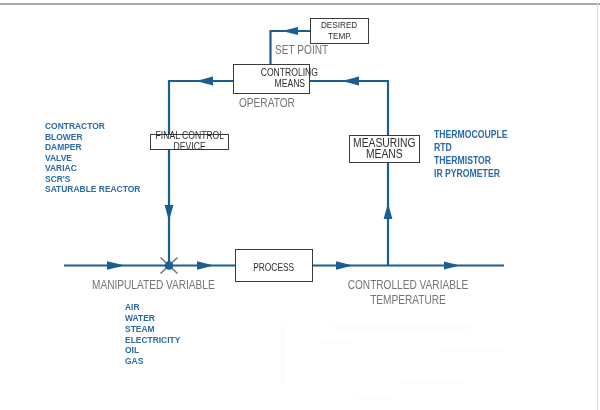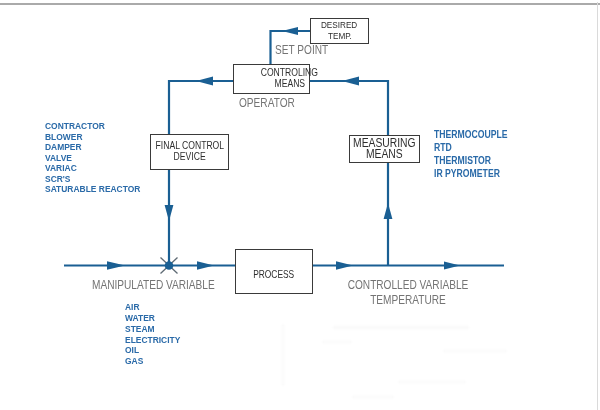--- a/index.html
+++ b/index.html
@@ -16,24 +16,24 @@
   .xmark { stroke:var(--xmark-gray,#5f6b75); stroke-width:1.3px; fill:none; }
   .xdot  { fill:var(--line-blue,#1a5f93); }
 
   .box { position:absolute; z-index:3; background:#ffffff;
     border:1.4px solid var(--box-border,#3a3a3a);
     display:flex; flex-direction:column; align-items:center; justify-content:center;
     text-align:center; color:var(--box-text,#383838); box-sizing:border-box; }
   .box > div { white-space:nowrap; transform:scaleX(.86); transform-origin:50% 50%; }
   #box-desired     { left:310px; top:18px;  width:59px; height:26px; font-size:9.5px; line-height:10.6px; }
   #box-controlling { left:233px; top:64px;  width:77px; height:30px; font-size:10px;  line-height:10.8px;padding-left:36px; }
-  #box-final       { left:150px; top:134px; width:79px; height:36px; font-size:10px;  line-height:10.8px; }
+  #box-final       { left:150px; top:134px; width:79px; height:16px; font-size:10px;  line-height:10.8px; }
   #box-measuring   { left:349px; top:135px; width:71px; height:28px; font-size:12px;  line-height:10.8px; }
-  #box-process     { left:235px; top:249px; width:78px; height:45px; font-size:10.5px;
-                     justify-content:flex-start; padding-top:18px; }
+  #box-process     { left:235px; top:249px; width:78px; height:33px; font-size:10.5px;
+                     justify-content:flex-start; padding-top:11px; }
   #box-process > div { transform:scaleX(.8); }
 
   .gray-label { position:absolute; z-index:2; color:var(--label-gray,#747474);
     font-size:12.2px; line-height:14px; white-space:nowrap;
     transform:scaleX(.83); transform-origin:0 0; }
   #lbl-setpoint   { left:275px; top:43px; }
   #lbl-operator   { left:239px; top:96px; }
   #lbl-manip      { left:92px;  top:278px; }
   #lbl-controlled { left:329px; top:278px; width:158px; text-align:center; line-height:15px;
                     transform-origin:50% 0; }

